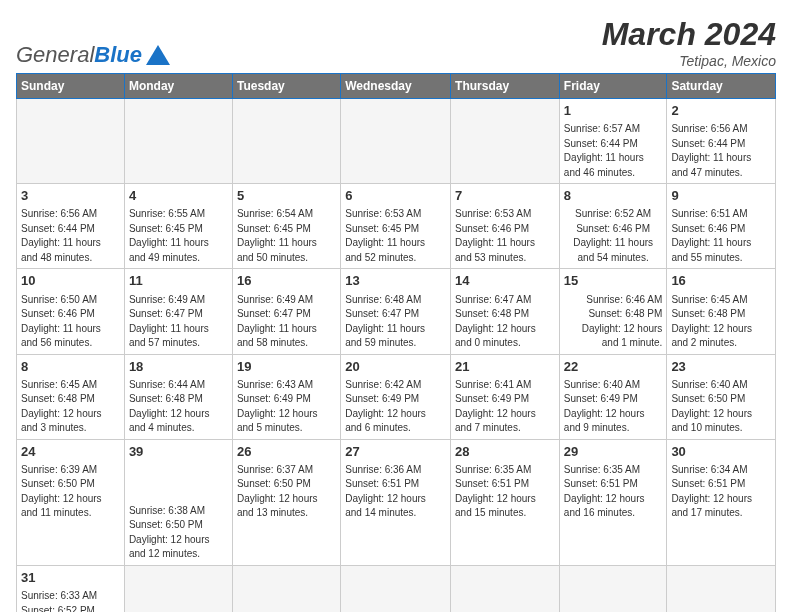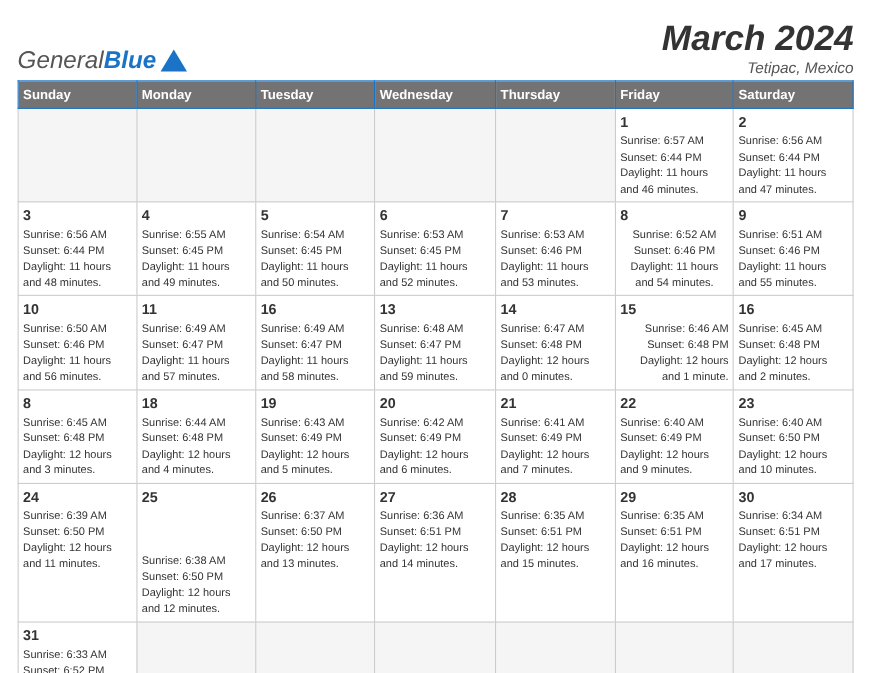--- a/index.html
+++ b/index.html
@@ -294,21 +294,21 @@
       </tr>
       <tr>
         <td>
           <span class="day-num">24</span>
           <div class="day-info" style="white-space: pre-line;">Sunrise: 6:39 AM
 Sunset: 6:50 PM
 Daylight: 12 hours
 and 11 minutes.</div>
         </td>
         <td>
-          <span class="day-num">25</span>
+          <span class="day-num">39</span>
           <div class="day-info" style="white-space: pre-line; margin-top: 43px;">Sunrise: 6:38 AM
 Sunset: 6:50 PM
 Daylight: 12 hours
 and 12 minutes.</div>
         </td>
         <td>
           <span class="day-num">26</span>
           <div class="day-info" style="white-space: pre-line;">Sunrise: 6:37 AM
 Sunset: 6:50 PM
 Daylight: 12 hours

